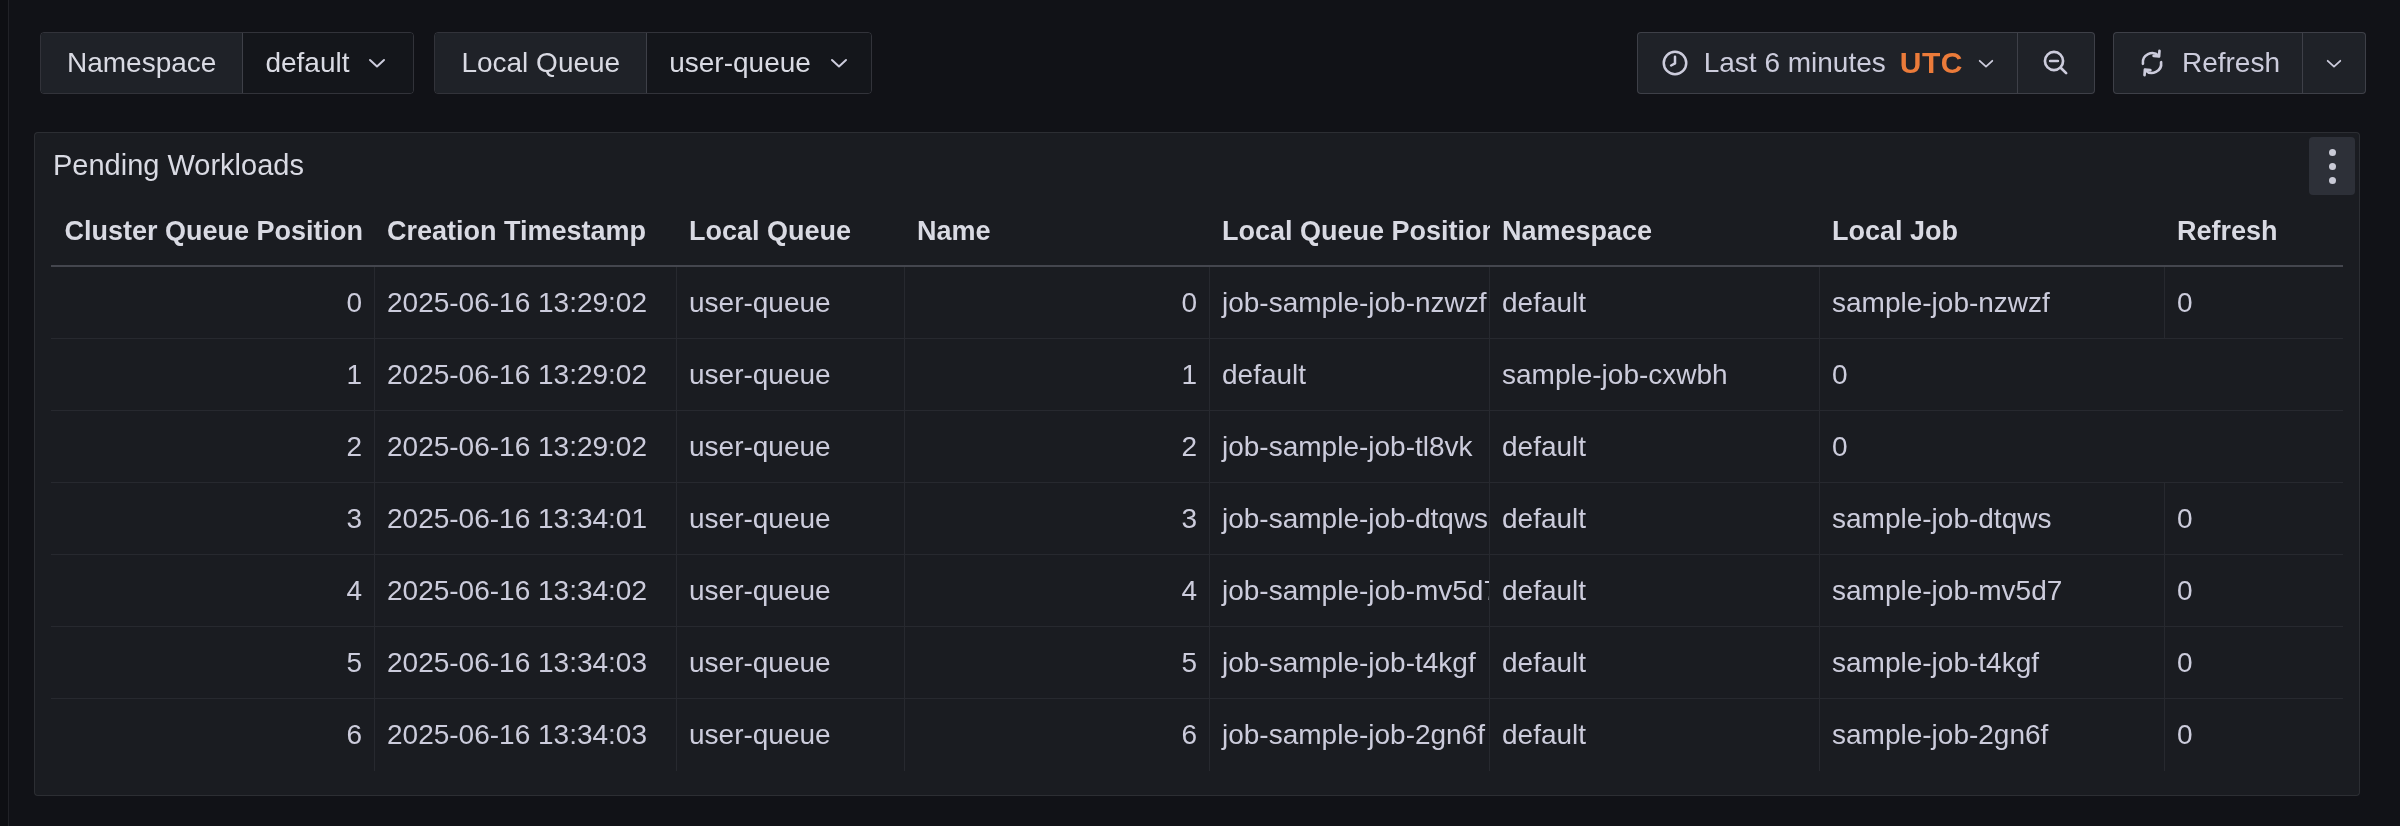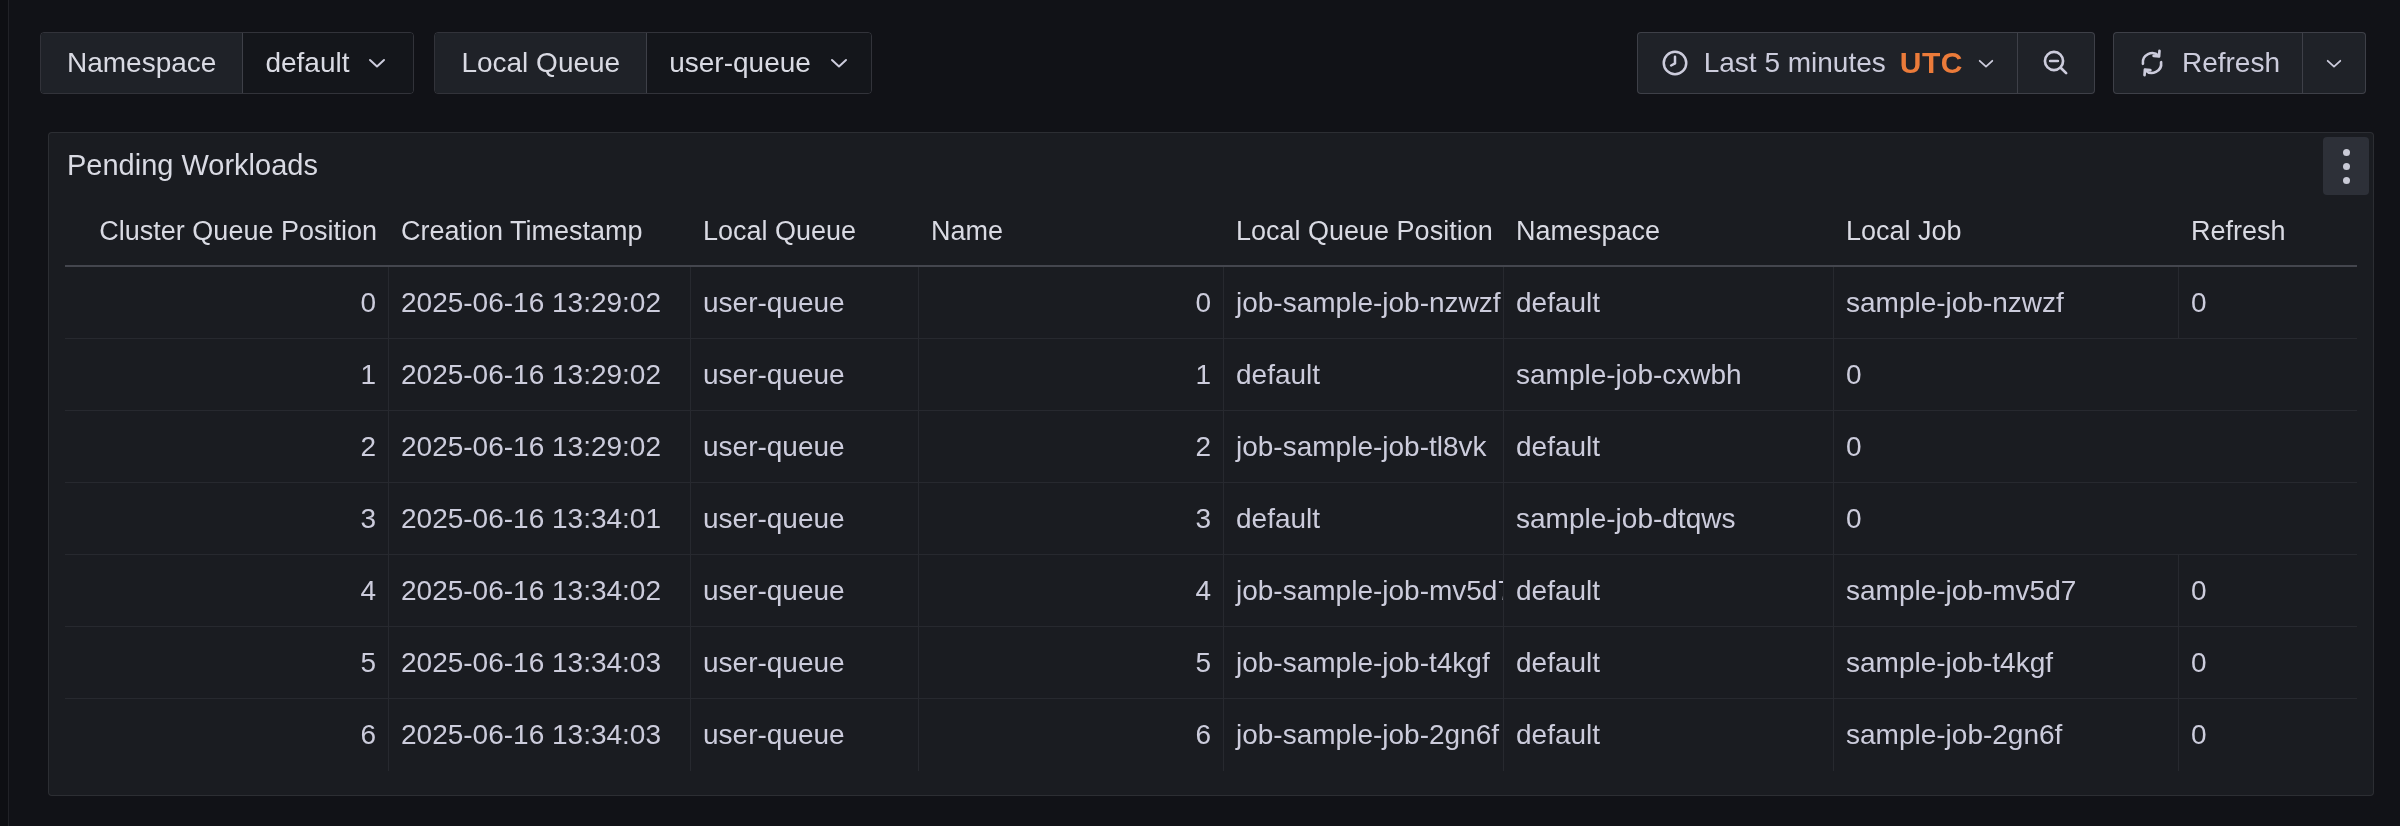--- a/index.html
+++ b/index.html
@@ -34,31 +34,31 @@
   .filter-value{background:var(--ctl-value-bg);padding:0 22px 0 22px;display:flex;align-items:center;gap:18px;font-size:28px;color:var(--text-bright);cursor:pointer;min-width:170px;}
   .toolbar-right{display:flex;gap:18px;height:62px;}
   .btn-group{display:flex;height:62px;border:1px solid var(--border-strong);border-radius:4px;background:var(--ctl-bg);overflow:hidden;}
   .btn{display:flex;align-items:center;gap:14px;padding:0 22px;font-size:28px;font-weight:500;color:var(--text);cursor:pointer;background:transparent;border:none;}
   .btn + .btn{border-left:1px solid var(--border-strong);}
   .tz{color:var(--orange);font-weight:700;font-size:30px;letter-spacing:0.5px;}
   .chev{flex:0 0 auto;}
   svg.icon{display:block;stroke:var(--text);fill:none;stroke-width:2;stroke-linecap:round;stroke-linejoin:round;}
 
   
-  .panel{position:absolute;left:48px;top:132px;width:2326px;height:664px;background:var(--panel-bg);border:1px solid var(--border-weak);border-radius:4px;}
+  .panel{position:absolute;left:34px;top:132px;width:2326px;height:664px;background:var(--panel-bg);border:1px solid var(--border-weak);border-radius:4px;}
   .panel-header{height:64px;display:flex;align-items:center;padding:0 18px;position:relative;}
   .panel-title{font-size:29px;font-weight:500;color:var(--text-bright);}
   .kebab-btn{position:absolute;top:4px;right:4px;width:46px;height:58px;background:var(--kebab-bg);border-radius:4px;display:flex;flex-direction:column;align-items:center;justify-content:center;gap:7px;cursor:pointer;}
   .kebab-btn i{width:7px;height:7px;border-radius:50%;background:#c9cad6;display:block;}
 
   
   .table{margin:0 16px;}
   .thead-row,.tr{display:grid;grid-template-columns:324px 302px 228px 305px 280px 330px 345px 180px;}
   .thead-row{height:70px;align-items:center;border-bottom:2px solid var(--head-line);}
-  .th{padding:0 12px;font-size:27px;font-weight:400;color:var(--text-bright);white-space:nowrap;overflow:hidden;cursor:pointer;}
+  .th{padding:0 12px;font-size:27px;font-weight:700;color:var(--text-bright);white-space:nowrap;overflow:hidden;cursor:pointer;}
   .tr{height:72px;border-bottom:1px solid var(--grid);}
   .tr:last-child{border-bottom:none;}
   .td{padding:0 12px;display:flex;align-items:center;font-size:28px;color:var(--text);white-space:nowrap;overflow:hidden;border-right:1px solid var(--grid);}
   .td:last-child{border-right:none;}
   .right{text-align:right;}
   .td.right{justify-content:flex-end;}
 </style>
 </head>
 <body>
 
@@ -90,21 +90,21 @@
   </div>
 
   <div class="toolbar-right">
 
     <div class="btn-group">
       <button class="btn">
         <svg class="icon" width="30" height="30" viewBox="0 0 24 24">
             <circle cx="12" cy="12" r="9"></circle>
             <polyline points="12,7 12,12.3 8.9,14"></polyline>
           </svg>
-        <span>Last 5 minutes</span>
+        <span>Last 6 minutes</span>
         <span class="tz">UTC</span>
         <svg class="icon chev" width="18" height="11" viewBox="0 0 20 12">
             <polyline points="3,3 10,9.5 17,3"></polyline>
           </svg>
       </button>
       <button class="btn">
         <svg class="icon" width="32" height="32" viewBox="0 0 24 24">
             <circle cx="10.5" cy="10.5" r="6.8"></circle>
             <line x1="7.6" y1="10.5" x2="13.4" y2="10.5"></line>
             <line x1="15.7" y1="15.7" x2="19.6" y2="19.6"></line>
@@ -180,20 +180,21 @@
           <div class="td right">2</div>
           <div class="td">job-sample-job-tl8vk</div>
           <div class="td">default</div>
           <div class="td">0</div>
         </div>
         <div class="tr">
           <div class="td right">3</div>
           <div class="td">2025-06-16 13:34:01</div>
           <div class="td">user-queue</div>
           <div class="td right">3</div>
+          <div class="td">job-sample-job-dtqws</div>
           <div class="td">default</div>
           <div class="td">sample-job-dtqws</div>
           <div class="td">0</div>
         </div>
         <div class="tr">
           <div class="td right">4</div>
           <div class="td">2025-06-16 13:34:02</div>
           <div class="td">user-queue</div>
           <div class="td right">4</div>
           <div class="td">job-sample-job-mv5d7</div>

